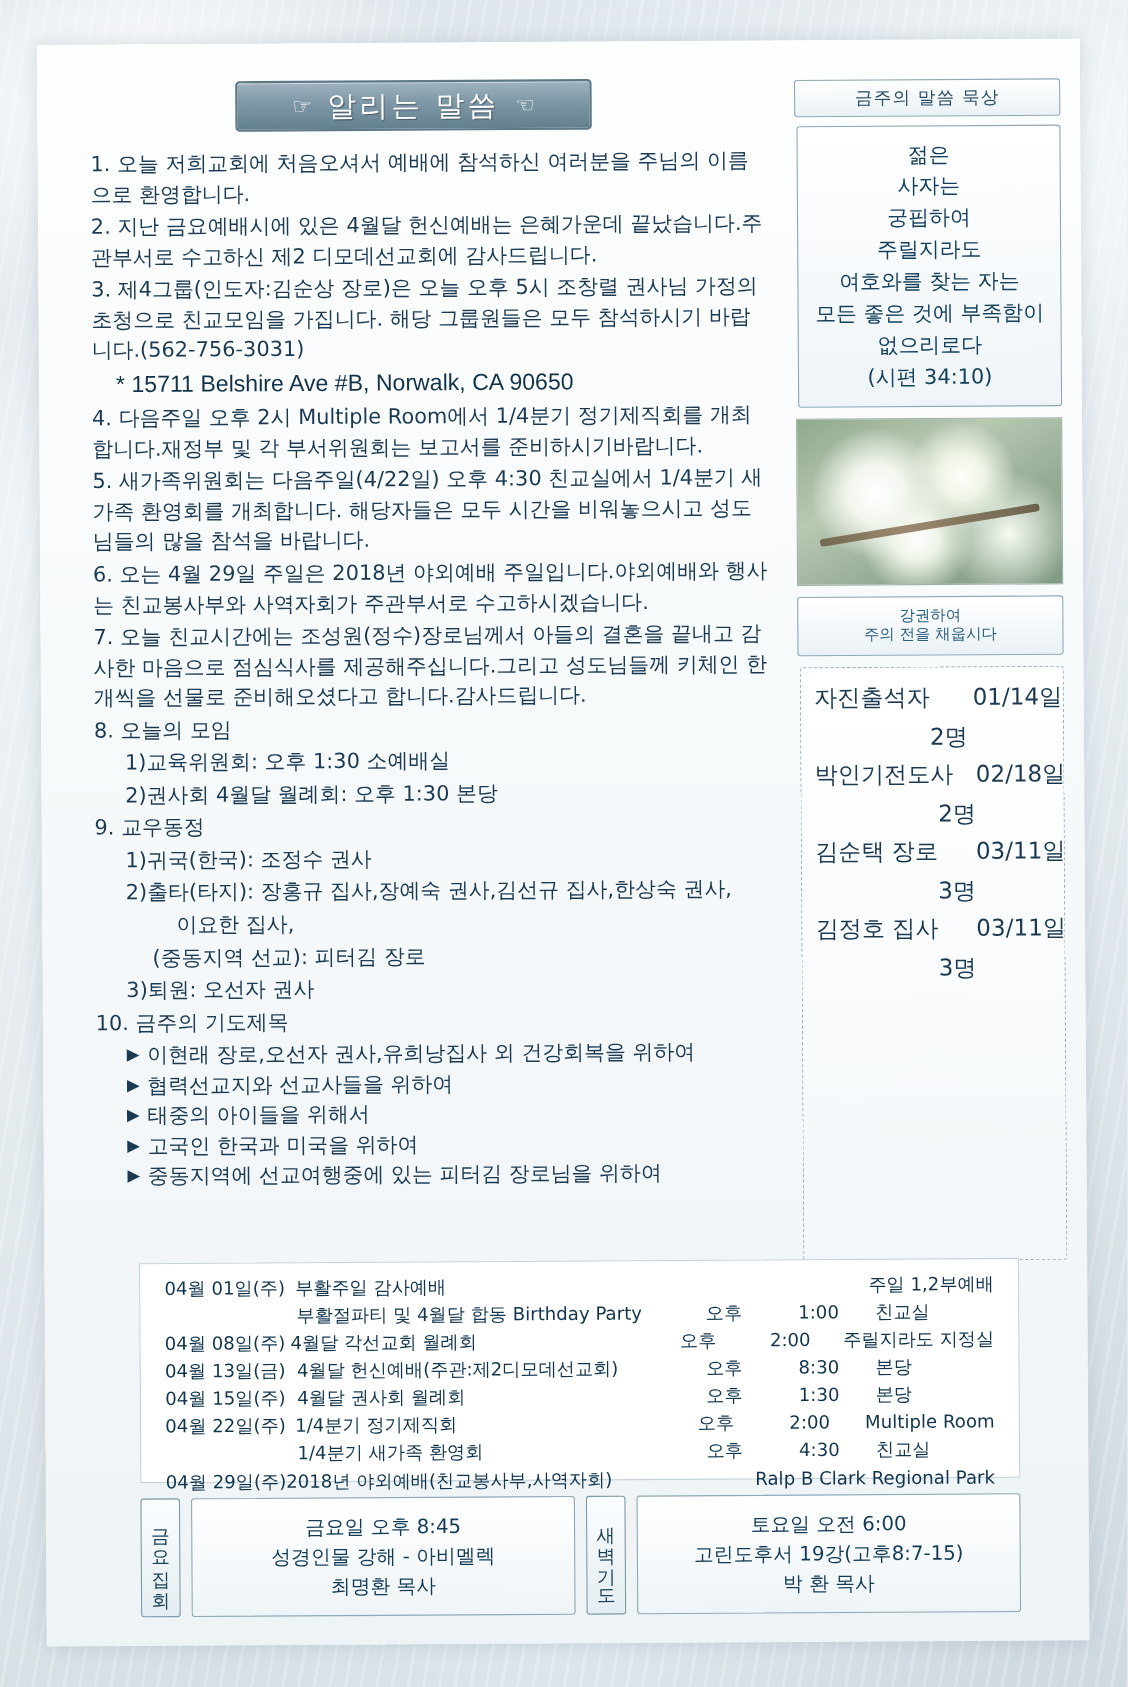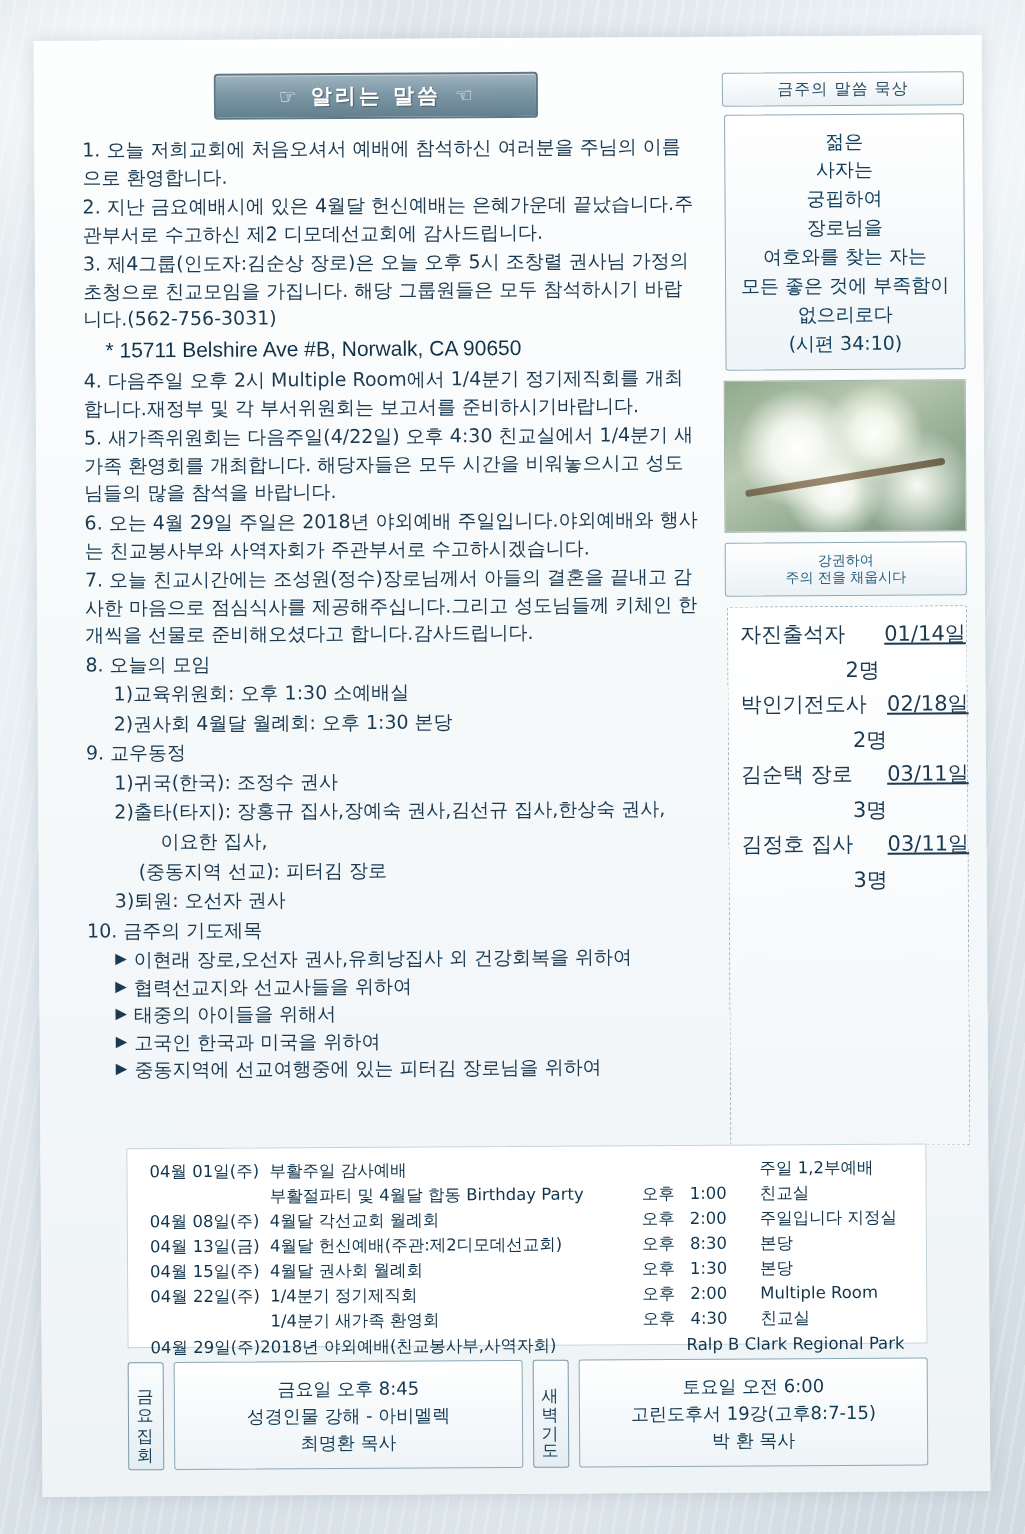--- a/index.html
+++ b/index.html
@@ -35,21 +35,21 @@
 
   
   .banner{
     position:absolute;left:180px;top:34px;width:320px;height:42px;
     background:linear-gradient(180deg,#9fb3bf 0%,#7d97a6 45%,#63808f 100%);
     border:2px solid #5d7886;border-radius:4px;
     display:flex;align-items:center;justify-content:center;gap:14px;
     box-shadow:inset 0 1px 0 rgba(255,255,255,.5);
   }
   .banner-title{
-    font-size:21px;font-weight:bold;color:#ffffff;letter-spacing:3px;
+    font-size:26px;font-weight:normal;color:#ffffff;letter-spacing:3px;
     text-shadow:1px 1px 1px rgba(0,0,0,.35);
   }
   .banner-orn{color:#f2f7fa;font-size:20px;}
 
   .sub-banner{
     position:absolute;right:18px;top:36px;width:240px;height:32px;
     border:1.5px solid #8fa9b6;border-radius:3px;
     background:linear-gradient(180deg,#ffffff,#eaf1f5);
     display:flex;align-items:center;justify-content:center;
   }
@@ -109,33 +109,33 @@
     position:absolute;right:18px;top:570px;width:240px;height:540px;
     border:1.5px dashed #9db4c0;border-radius:3px;
     background:linear-gradient(180deg,#ffffff,#f3f7f9);
     padding:10px 12px;box-sizing:border-box;
   }
   .donor-row{
     display:flex;font-size:21px;color:#1b3a52;line-height:1.62;white-space:nowrap;
   }
   .donor-row .nm{width:112px;}
   .donor-row .ct{width:44px;margin-top:36px;}
-  .donor-row .dt{width:70px;text-decoration:underline;}
+  .donor-row .dt{width:70px;}
 
   
   .schedule{
     position:absolute;left:86px;top:1108px;width:800px;height:200px;
     background:#ffffff;border:1px solid #c4d3da;
     padding:10px 22px;box-sizing:border-box;
   }
   .sch-row{display:flex;font-size:16.5px;color:#11354c;line-height:1.52;white-space:nowrap;}
   .sch-date{width:120px;}
   .sch-desc{width:372px;}
   .sch-ampm{width:48px;}
-  .sch-time{width:70px;}
+  .sch-time{width:70px;margin-left:36px;}
   .sch-place{flex:1;}
 
   
   .bottom{
     position:absolute;left:86px;top:1322px;width:800px;height:108px;
     display:flex;align-items:stretch;gap:10px;
   }
   .vtag{
     width:34px;border:1.5px solid #7f98a6;border-radius:3px;
     background:linear-gradient(180deg,#fafdfe,#e4edf2);
@@ -212,21 +212,21 @@
       <div class="bullet-line">
         <span class="tri">▶</span>
         <span>중동지역에 선교여행중에 있는 피터김 장로님을 위하여</span>
       </div>
     </div>
 
     <div class="verse-box">
       <div>젊은</div>
       <div>사자는</div>
       <div>궁핍하여</div>
-      <div>장로님을</div>
+      <div>주릴지라도</div>
       <div>여호와를 찾는 자는</div>
       <div>모든 좋은 것에 부족함이</div>
       <div>없으리로다</div>
       <div>(시편 34:10)</div>
     </div>
 
     <div class="photo">
       <div class="branch"></div>
     </div>
 
@@ -271,21 +271,21 @@
         <span class="sch-desc">부활절파티 및 4월달 합동 Birthday Party</span>
         <span class="sch-ampm">오후</span>
         <span class="sch-time">1:00</span>
         <span class="sch-place">친교실</span>
       </div>
       <div class="sch-row">
         <span class="sch-date">04월 08일(주)</span>
         <span class="sch-desc">4월달 각선교회 월례회</span>
         <span class="sch-ampm">오후</span>
         <span class="sch-time">2:00</span>
-        <span class="sch-place">주일입니다 지정실</span>
+        <span class="sch-place">주릴지라도 지정실</span>
       </div>
       <div class="sch-row">
         <span class="sch-date">04월 13일(금)</span>
         <span class="sch-desc">4월달 헌신예배(주관:제2디모데선교회)</span>
         <span class="sch-ampm">오후</span>
         <span class="sch-time">8:30</span>
         <span class="sch-place">본당</span>
       </div>
       <div class="sch-row">
         <span class="sch-date">04월 15일(주)</span>

